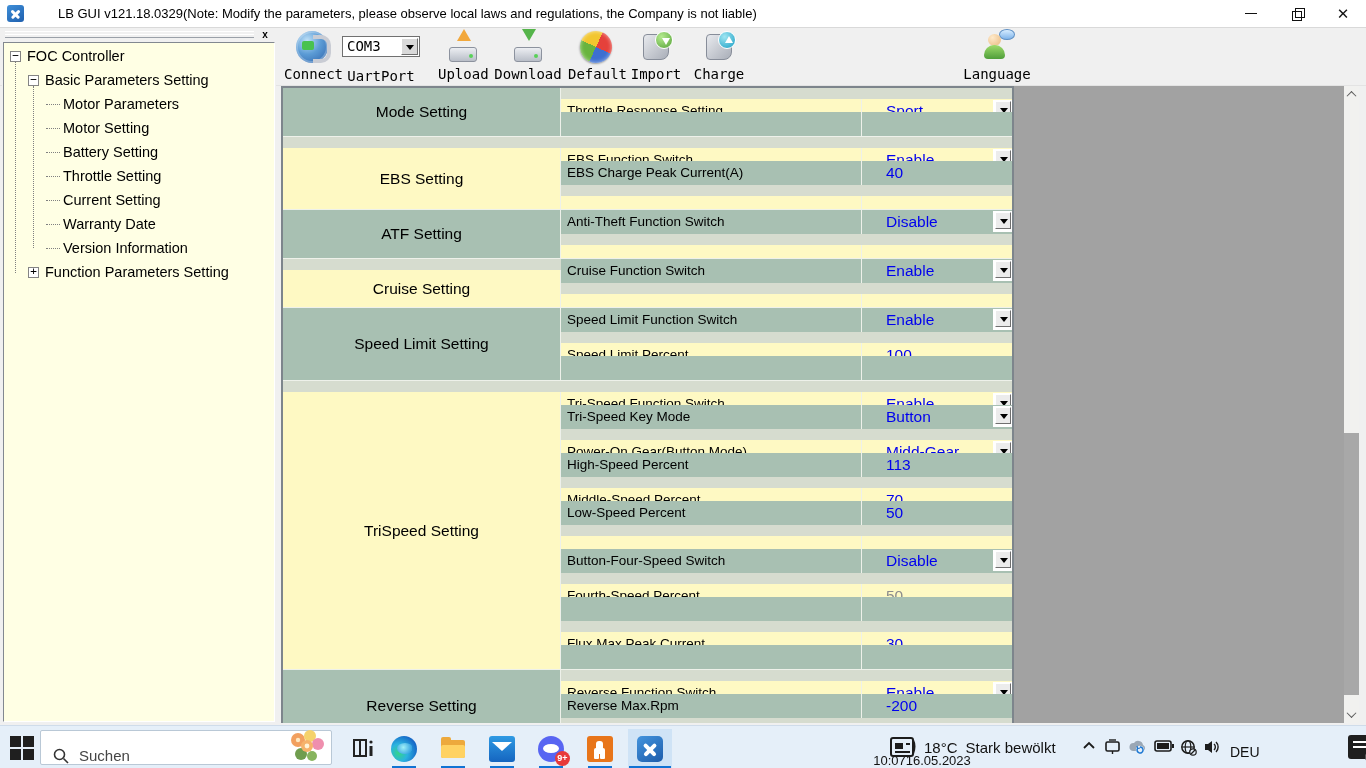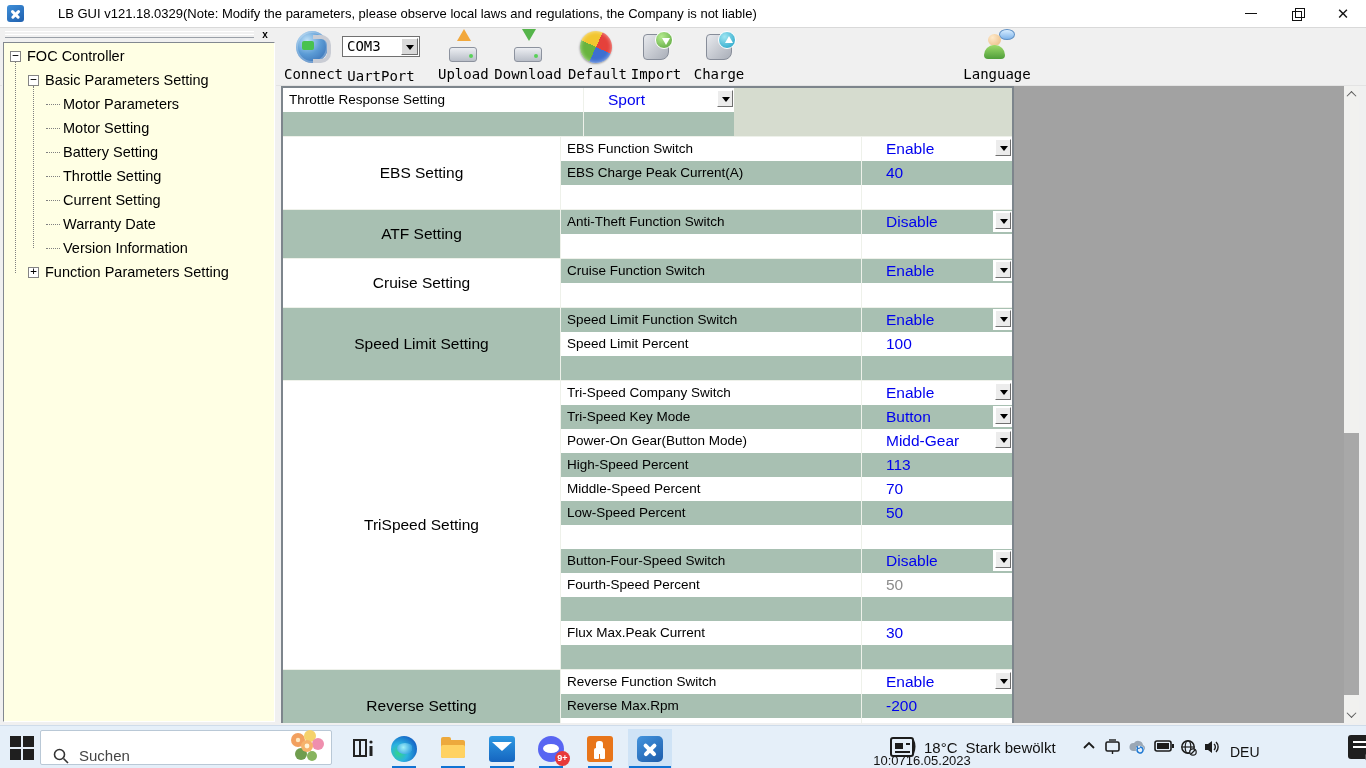--- a/index.html
+++ b/index.html
@@ -103,21 +103,21 @@
   .seccell { width:278px; flex:0 0 auto; display:flex; align-items:center; justify-content:center;
     font-size:15.5px; color:#000; border-right:1px solid #eef1ea; text-align:center; }
   .rowstack { width:451px; flex:0 0 auto; }
   .prow { position:relative; height:24px; display:flex; box-shadow:inset 0 -1px rgba(255,255,255,.45); }
   .pcell { width:301px; flex:0 0 auto; font-size:13.5px; color:#000; line-height:24px; padding-left:6px;
     white-space:nowrap; overflow:hidden; border-right:1px solid #eef1ea; }
   .vcell { width:150px; flex:0 0 auto; position:relative; font-size:15.5px; line-height:23px; padding-left:24px;
     color:#0000ee; white-space:nowrap; }
   .vcell.disabled { color:#8c8c8c; }
   .tone-green { background:#a8c0b2; }
-  .tone-pale  { background:#ffffff; }
+  .tone-pale  { background:#fef9c3;margin-top:11px; }
   .combo { position:absolute; right:0; top:1px; width:19px; height:21px; background:#fff; }
   .combo .dbtn { position:absolute; right:1px; top:1px; width:16px; height:17px; background:#ececec;
     border:1px solid; border-color:#ffffff #707070 #707070 #ffffff; }
   .combo .dbtn::after { content:""; position:absolute; left:4px; top:6px; width:0; height:0;
     border-left:4px solid transparent; border-right:4px solid transparent; border-top:5px solid #000; }
   #grayfill { position:absolute; left:733px; top:0; right:15px; bottom:0; background:#a2a2a2; }
   
   #vscroll { position:absolute; right:0; top:0; width:15px; height:637px; background:#f1f1ef; }
   .sarrow { position:absolute; left:0; width:15px; height:17px; display:flex; align-items:center; justify-content:center; }
   .chev { width:7px; height:7px; border-left:1.6px solid #5a5a5a; border-top:1.6px solid #5a5a5a; }
@@ -305,20 +305,21 @@
             <span class="expander">+</span>
             <span>Function Parameters Setting</span>
           </div>
         </div>
     </div>
   </div>
 
   <div id="mainpane">
     <div id="tablewrap">
         <div class="sectionrow">
+          <div class="seccell tone-green">Mode Setting</div>
           <div class="rowstack">
             <div class="prow">
               <div class="pcell tone-pale">Throttle Response Setting</div>
               <div class="vcell tone-pale">Sport<span class="combo">
                   <span class="dbtn"></span>
                 </span></div>
             </div>
             <div class="prow">
               <div class="pcell tone-green"></div>
               <div class="vcell tone-green"></div>
@@ -390,21 +391,21 @@
             <div class="prow">
               <div class="pcell tone-green"></div>
               <div class="vcell tone-green"></div>
             </div>
           </div>
         </div>
         <div class="sectionrow">
           <div class="seccell tone-pale">TriSpeed Setting</div>
           <div class="rowstack">
             <div class="prow">
-              <div class="pcell tone-pale">Tri-Speed Company Switch</div>
+              <div class="pcell tone-pale">Tri-Speed Function Switch</div>
               <div class="vcell tone-pale">Enable<span class="combo">
                   <span class="dbtn"></span>
                 </span></div>
             </div>
             <div class="prow">
               <div class="pcell tone-green">Tri-Speed Key Mode</div>
               <div class="vcell tone-green">Button<span class="combo">
                   <span class="dbtn"></span>
                 </span></div>
             </div>

